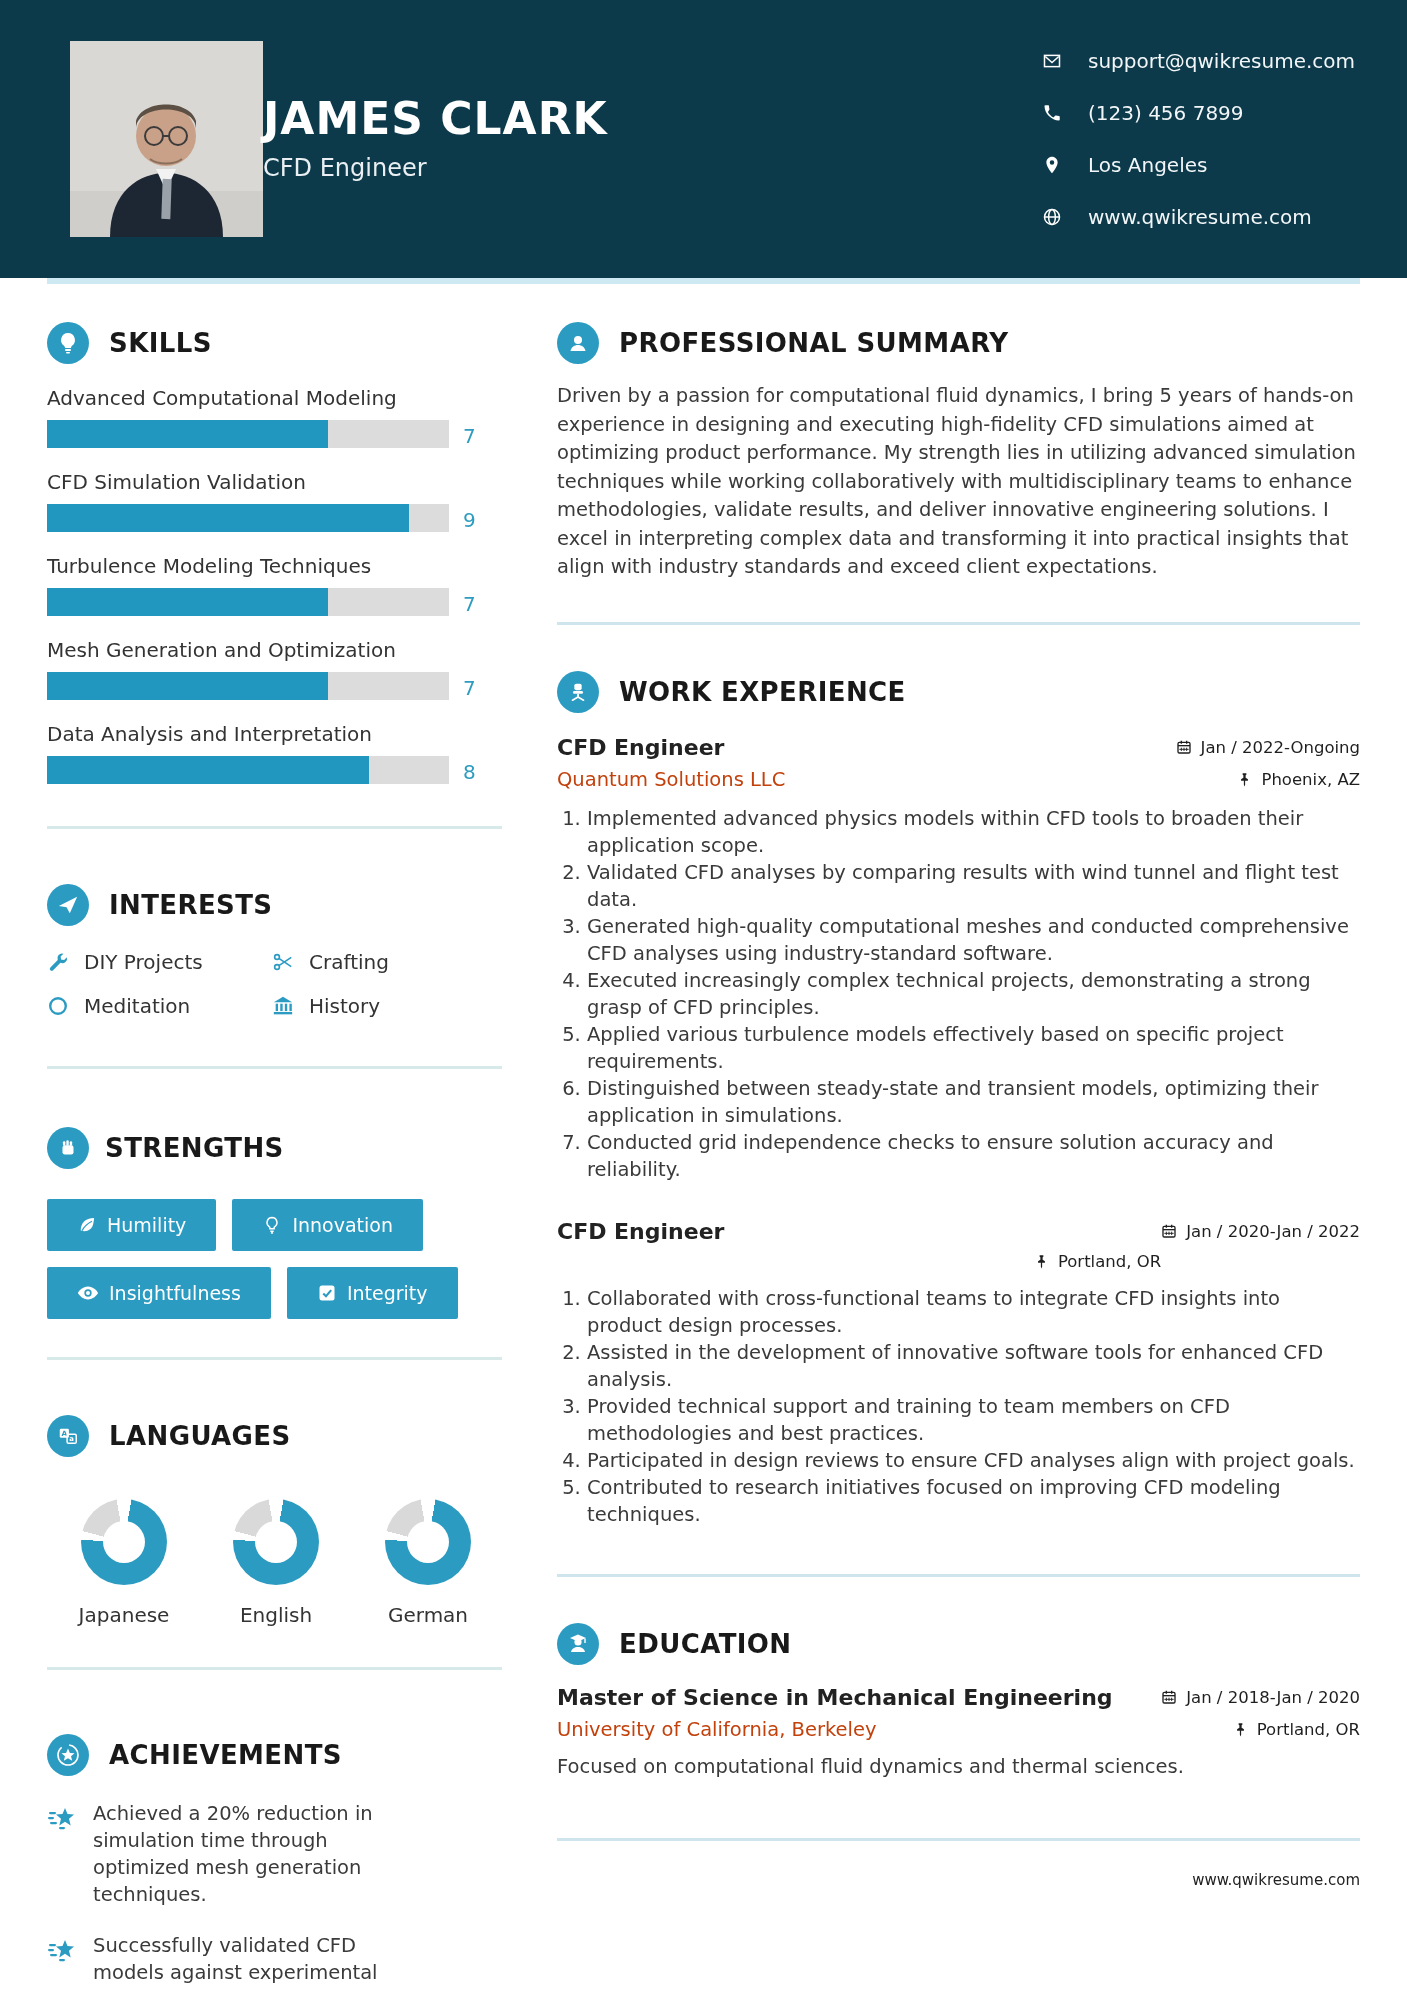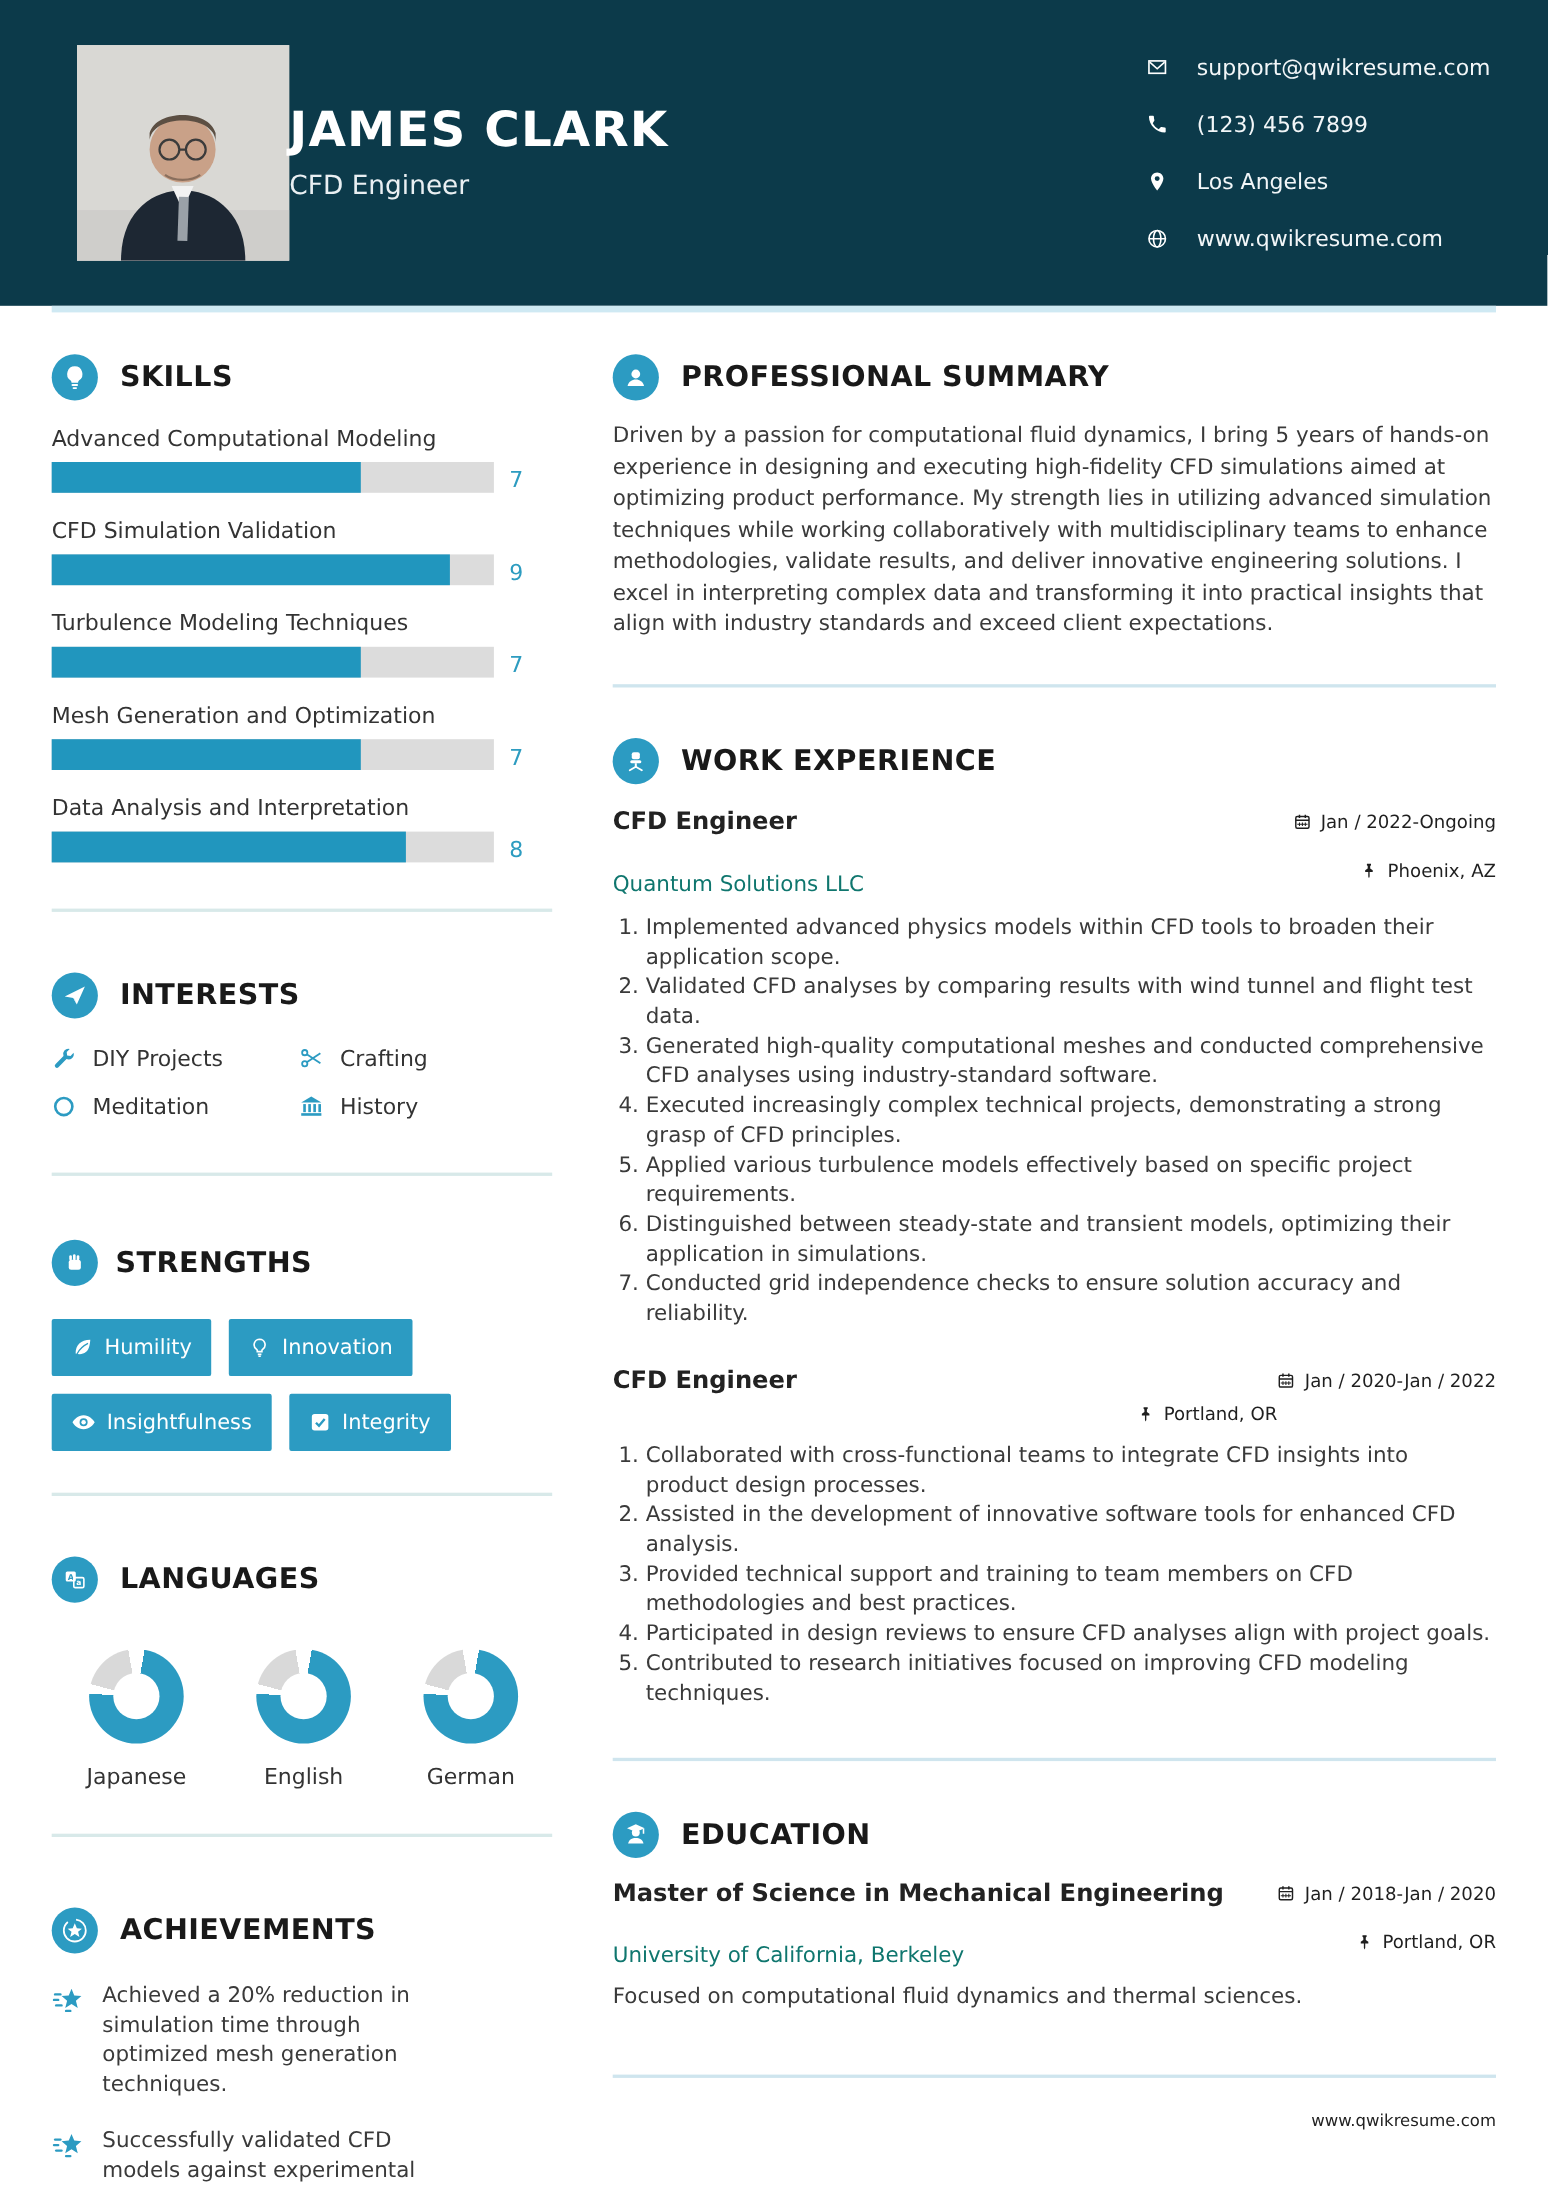--- a/index.html
+++ b/index.html
@@ -36,42 +36,42 @@
   .rdivider{height:3px;background:#cfe5ee;margin-top:40px;}
   
   .interests-head{margin-top:55px;}
   .i-grid{display:grid;grid-template-columns:225px 1fr;row-gap:20px;margin-top:24px;}
   .i-item{display:flex;align-items:center;gap:15px;font-size:20px;color:#333;}
   .i-item svg{flex:0 0 auto;}
   
   .strengths-head{margin-top:58px;gap:16px;}
   .chips{display:flex;flex-wrap:wrap;gap:16px;margin-top:30px;width:420px;}
   .chip{background:#2c9bc2;color:#fff;font-size:19px;display:flex;align-items:center;gap:10px;
-        padding:0 18px;height:52px;border-radius:2px;}
+        padding:0 30px;height:52px;border-radius:2px;}
   
   .langs-head{margin-top:55px;}
   .lang-row{display:flex;gap:30px;margin-top:42px;padding-left:16px;}
   .lang{width:122px;display:flex;flex-direction:column;align-items:center;}
   .donut{width:86px;height:86px;border-radius:50%;position:relative;}
   .donut::after{content:"";position:absolute;inset:22px;background:#fff;border-radius:50%;}
   .lang .l{margin-top:18px;font-size:20px;color:#333;}
   
   .ach-head{margin-top:64px;}
   .ach-item{display:flex;gap:16px;margin-top:24px;}
   .ach-item svg{flex:0 0 auto;margin-top:4px;}
   .ach-text{font-size:19.5px;line-height:27px;color:#3a3a3a;width:310px;}
   .rfooter{margin-top:30px;text-align:right;font-size:15px;color:#222;}
   
   .summary-p{margin-top:18px;font-size:19.5px;line-height:28.5px;color:#3a3a3a;}
   .work-head{margin-top:46px;}
   .job{margin-top:22px;}
   .job2{margin-top:36px;}
   .job-grid{display:grid;grid-template-columns:1fr auto;row-gap:8px;align-items:center;}
   .job-title{font-size:22px;font-weight:700;color:#222;}
-  .job-company{font-size:19.5px;color:#0f766e;margin-top:24px;}
+  .job-company{font-size:19.5px;color:#c2410c;}
   .meta{display:flex;align-items:center;gap:9px;justify-self:end;font-size:16.5px;color:#1f1f1f;}
   ol.bullets{margin:14px 0 0 0;padding-left:30px;font-size:19.5px;line-height:27px;color:#3a3a3a;}
   ol.bullets li{margin:0;}
   .edu-head{margin-top:46px;}
   .edu-desc{margin-top:14px;font-size:19.5px;color:#3a3a3a;}
 </style>
 </head>
 <body>
 
 <div class="page">

